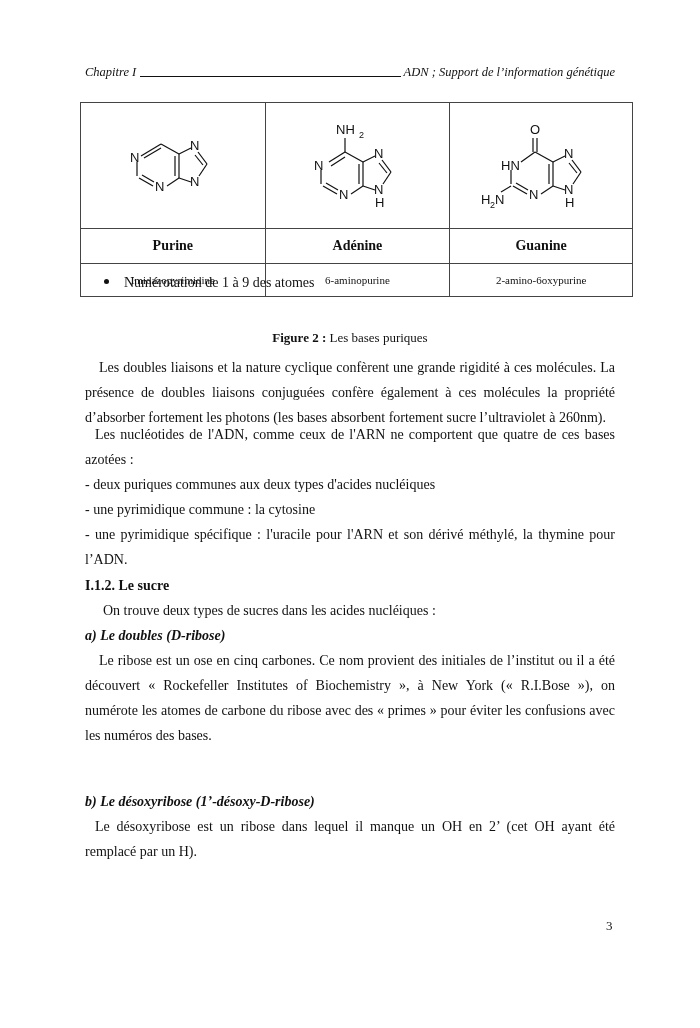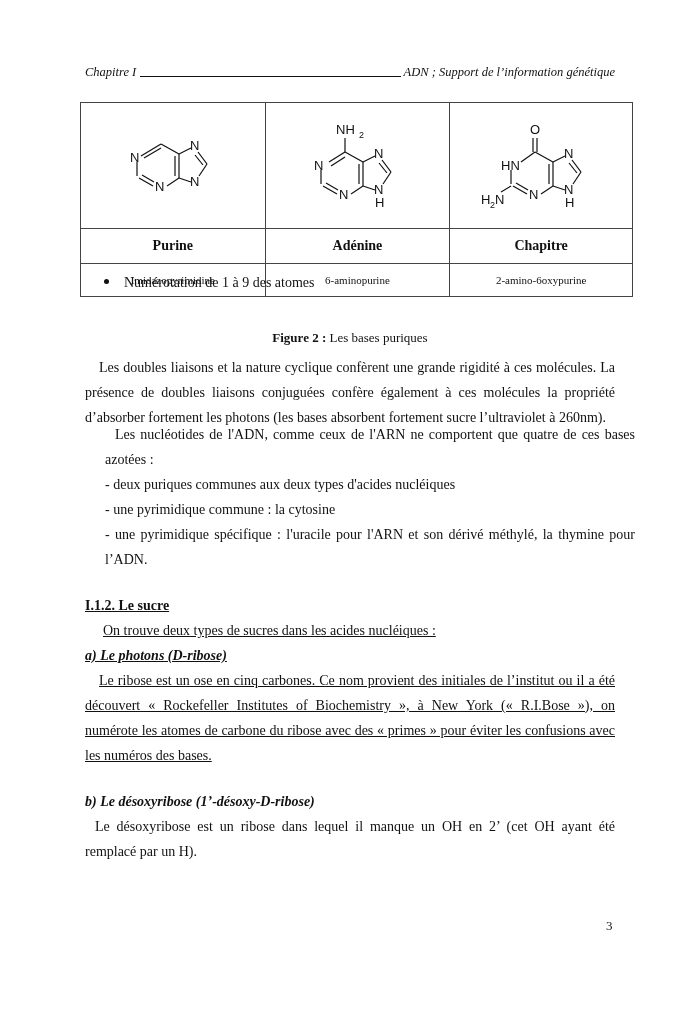--- a/index.html
+++ b/index.html
@@ -139,21 +139,21 @@
           <text x="48" y="83">N</text>
           <text x="83" y="42">N</text>
           <text x="83" y="78">N</text>
           <text x="84" y="91">H</text>
         </svg>
       </td>
     </tr>
     <tr class="name-row">
       <td>Purine</td>
       <td>Adénine</td>
-      <td>Chapitre</td>
+      <td>Guanine</td>
     </tr>
     <tr class="iupac-row">
       <td>Imidazopyrimidine</td>
       <td>6-aminopurine</td>
       <td>2-amino-6oxypurine</td>
     </tr>
   </tbody>
     </table>
 
   <div class="bullet">
@@ -163,33 +163,33 @@
   <div class="caption">
     <b>Figure 2 :</b><span> Les bases puriques</span>
   </div>
 
   <div class="para" style="top:347px;margin-top:8px;">
     <span class="line just ind">Les doubles liaisons et la nature cyclique confèrent une grande rigidité à ces molécules. La</span>
     <span class="line just">présence de doubles liaisons conjuguées confère également à ces molécules la propriété</span>
     <span class="line">d’absorber fortement les photons (les bases absorbent fortement sucre l’ultraviolet à 260nm).</span>
   </div>
 
-  <div class="para" style="top:422px;margin-left:20px;">
+  <div class="para" style="top:422px;">
     <span class="line just ind" style="padding-left:10px;">Les nucléotides de l'ADN, comme ceux de l'ARN ne comportent que quatre de ces bases</span>
     <span class="line">azotées :</span>
     <span class="line">- deux puriques communes aux deux types d'acides nucléiques</span>
     <span class="line">- une pyrimidique commune : la cytosine</span>
     <span class="line just">- une pyrimidique spécifique : l'uracile pour l'ARN et son dérivé méthylé, la thymine pour</span>
     <span class="line">l’ADN.</span>
   </div>
 
-  <div class="para" style="top:593px;text-decoration:underline;">
+  <div class="para" style="top:573px;">
     <span class="line h">I.1.2.  Le sucre</span>
     <span class="line ind2">On trouve deux types de sucres dans les acides nucléiques :</span>
-    <span class="line hi">a) Le photons (D-ribose)</span>
+    <span class="line hi">a) Le doubles (D-ribose)</span>
     <span class="line just ind">Le ribose est un ose en cinq carbones. Ce nom provient des initiales de l’institut ou il a été</span>
     <span class="line just">découvert « Rockefeller Institutes of Biochemistry », à New York (« R.I.Bose »), on</span>
     <span class="line just">numérote les atomes de carbone du  ribose avec des « primes » pour éviter les confusions avec</span>
     <span class="line">les numéros des bases.</span>
   </div>
 
   <div class="para" style="top:789px;">
     <span class="line hi">b) Le désoxyribose (1’-désoxy-D-ribose)</span>
     <span class="line just ind" style="padding-left:10px;">Le désoxyribose est un ribose dans lequel il manque un OH en 2’ (cet OH ayant été</span>
     <span class="line">remplacé par un H).</span>

